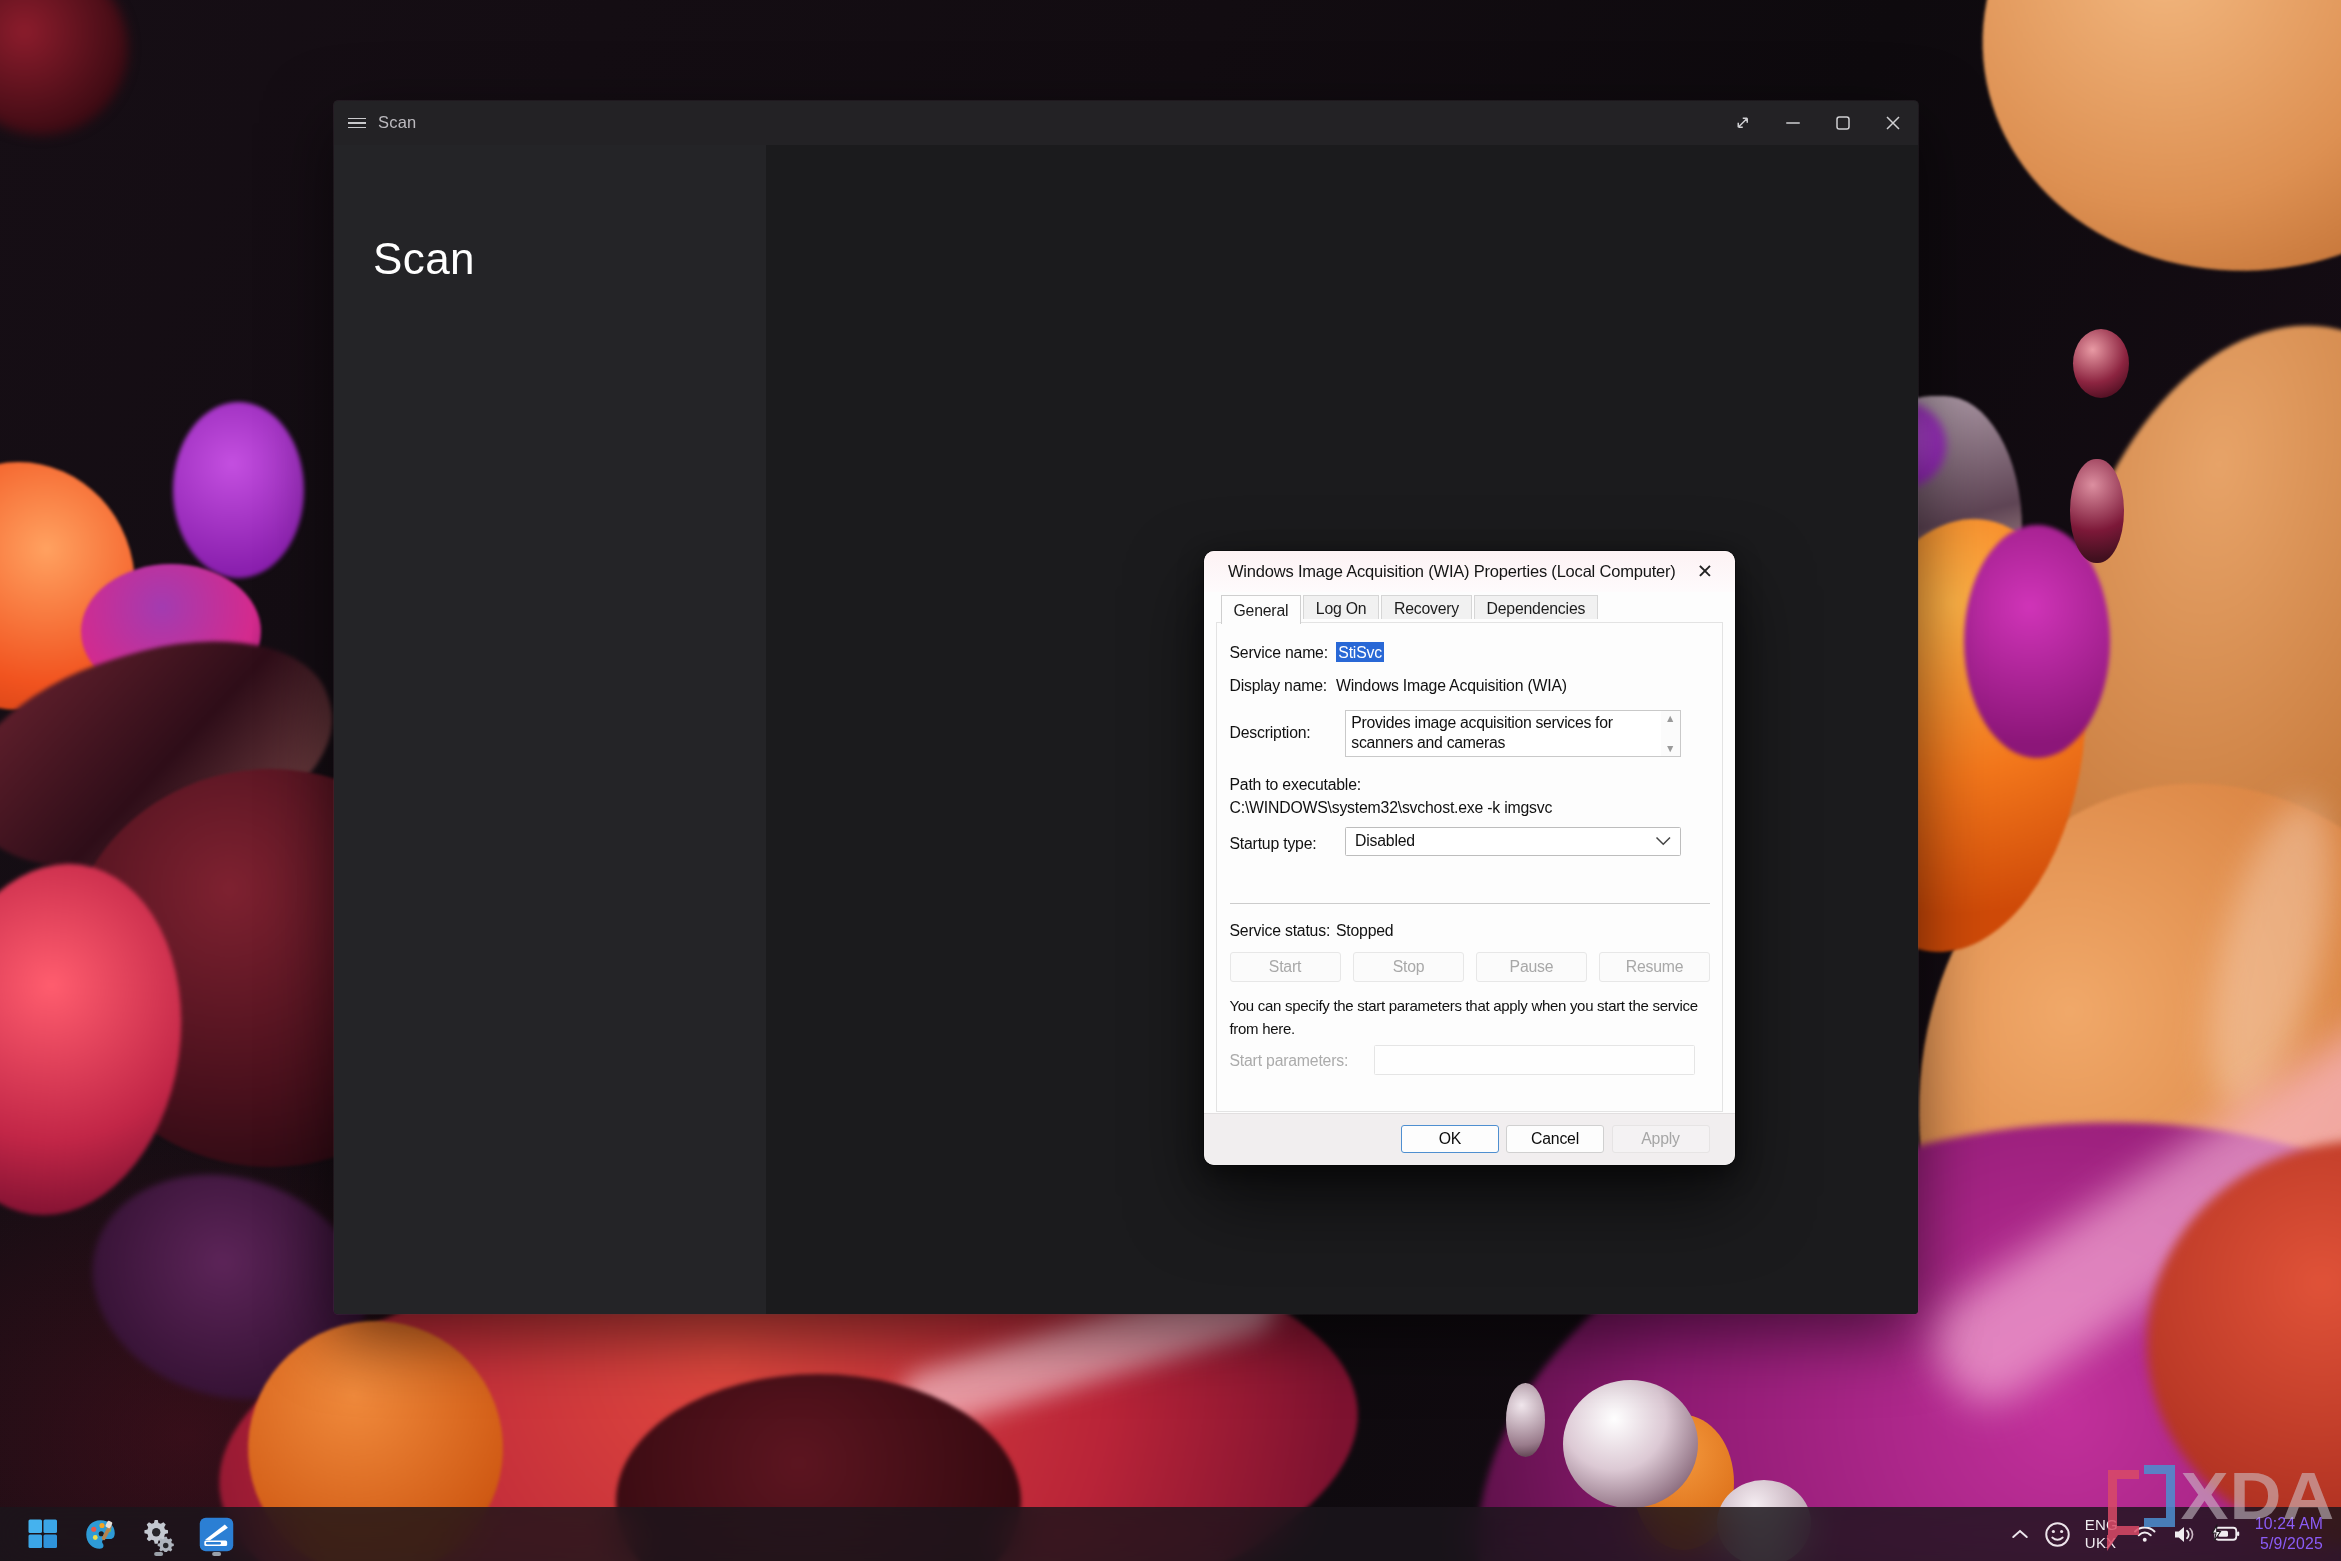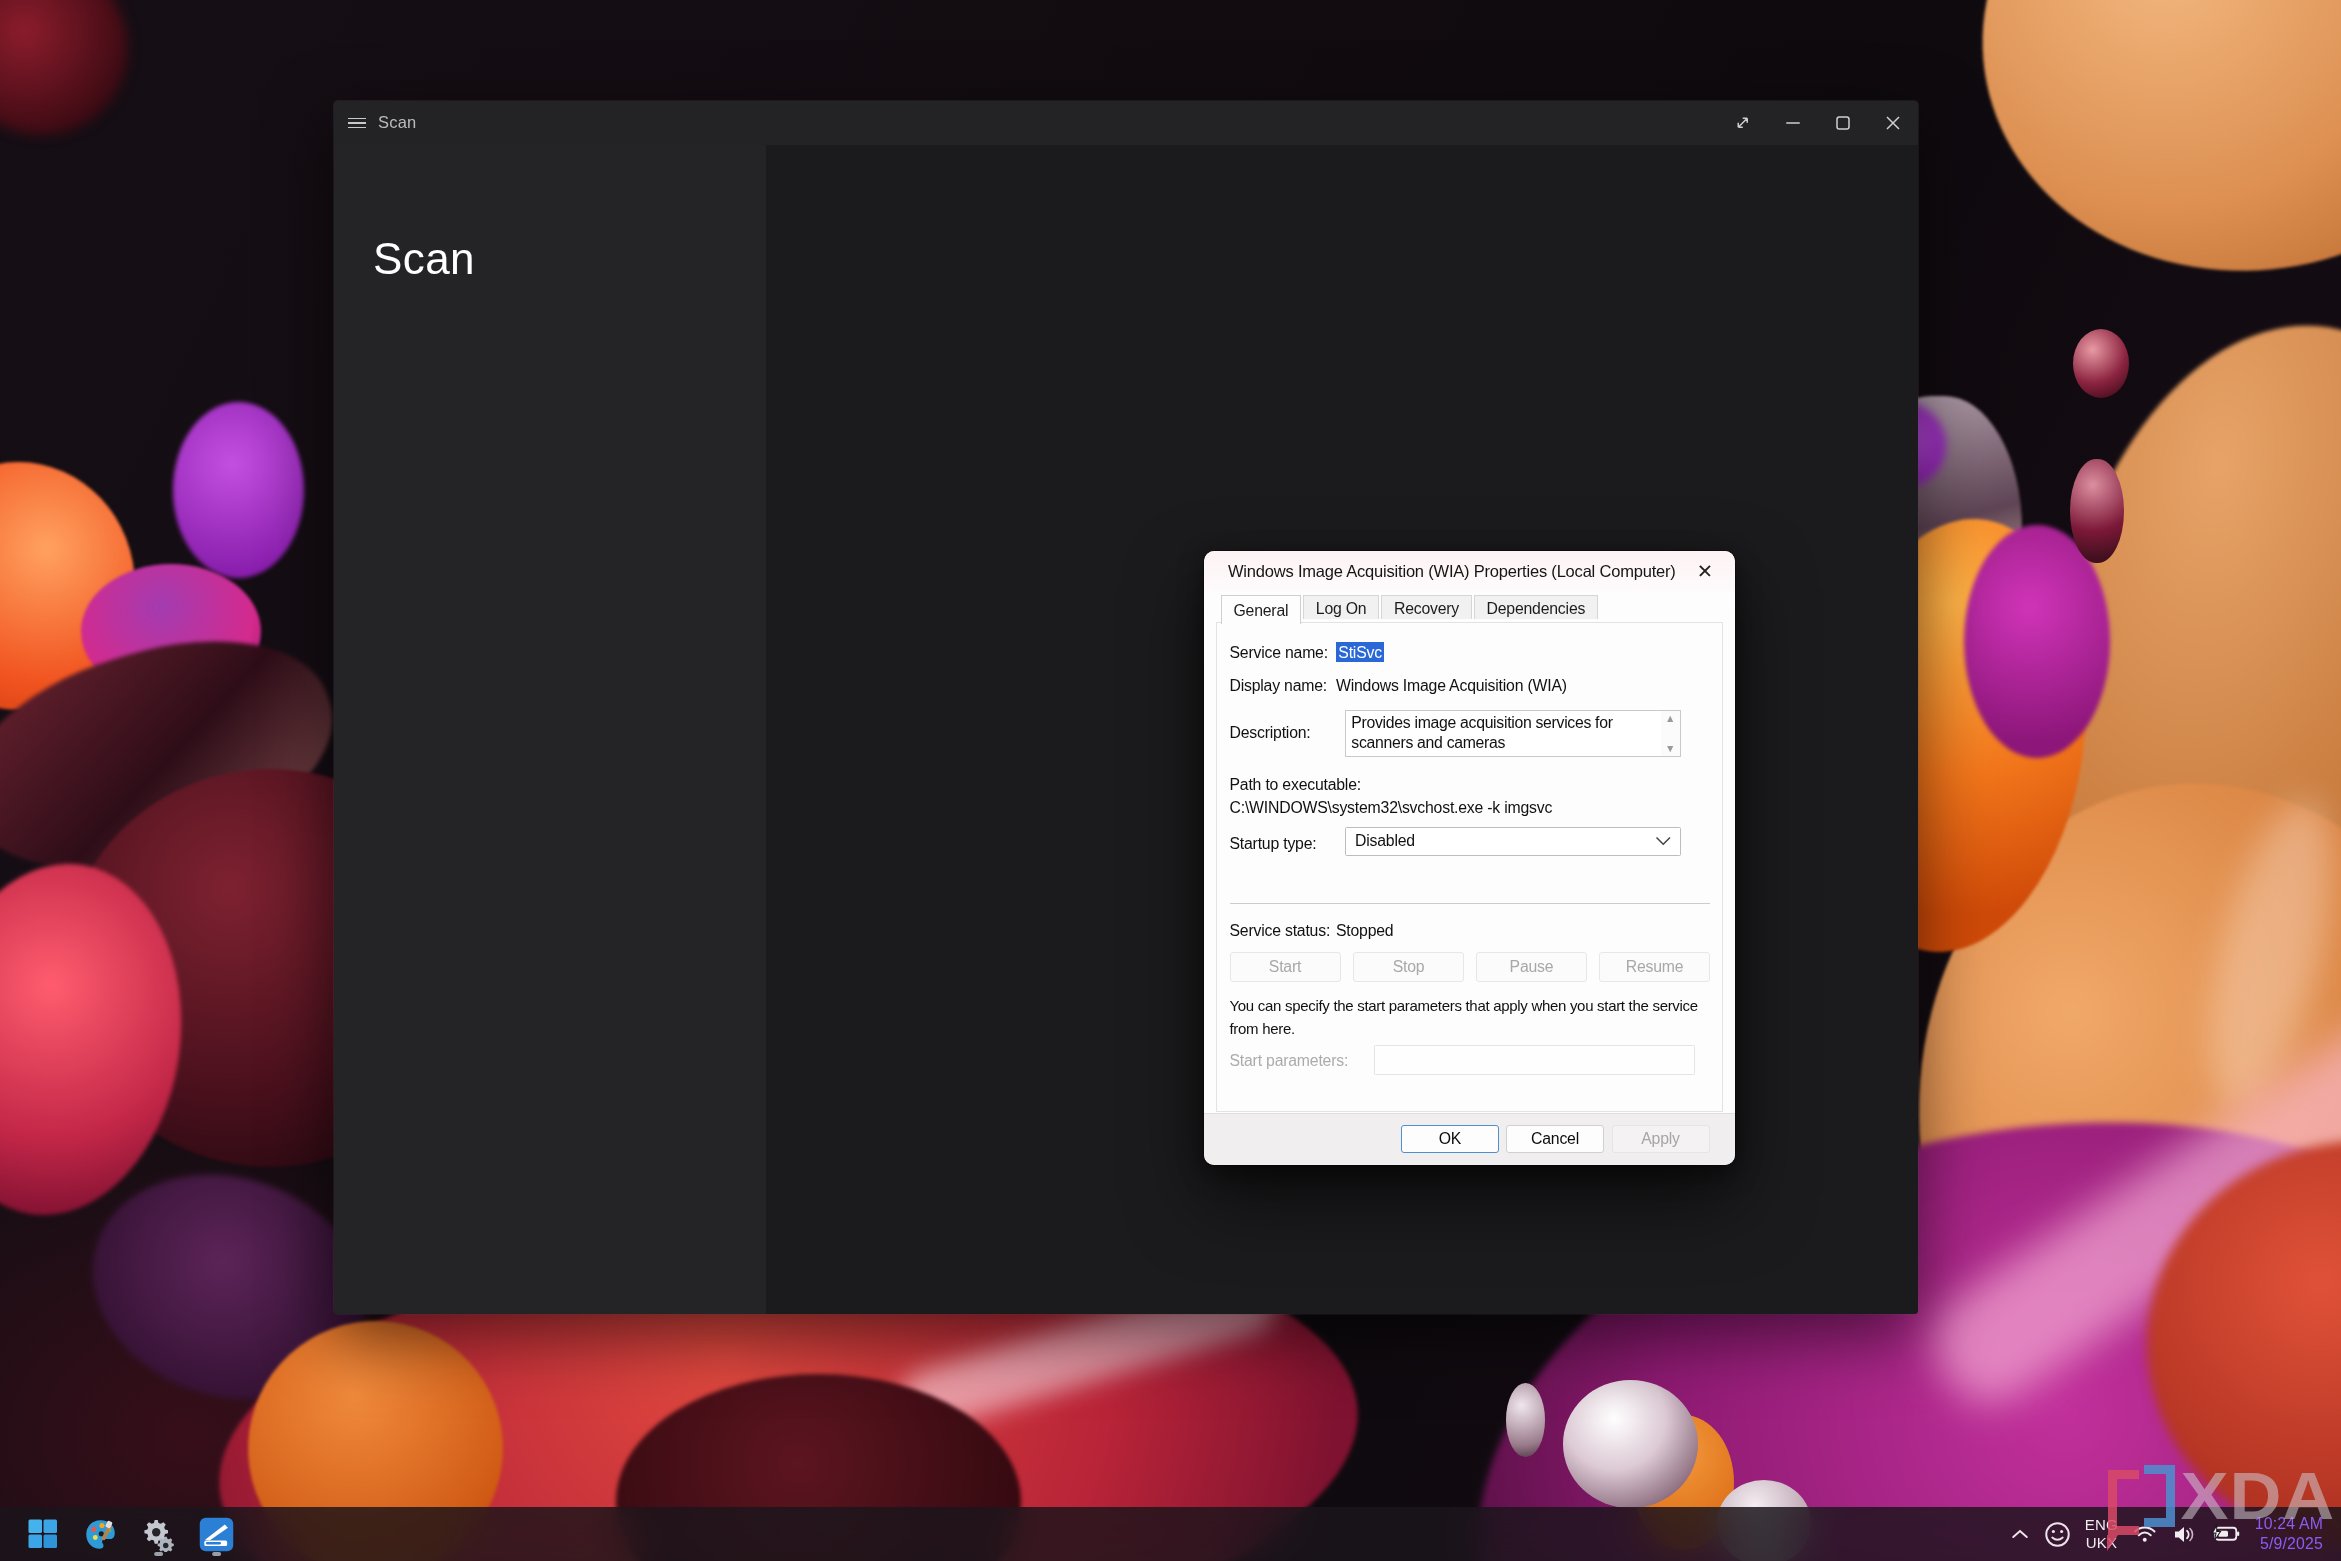--- a/index.html
+++ b/index.html
@@ -77,21 +77,21 @@
   
   #taskbar { position:absolute; left:0; right:0; bottom:0; height:54px;
      background:rgba(26,22,27,.84); backdrop-filter:blur(19.5px) saturate(1.3); z-index:30; }
   #task-left { position:absolute; left:25px; top:0; height:54px; display:flex; align-items:center; gap:23px; }
   .taskicon { width:35px; height:47px; display:flex; align-items:center; justify-content:center;
      position:relative; }
   .rundot { position:absolute; bottom:1.5px; left:50%; transform:translateX(-50%); width:9.8px; height:3.8px;
      border-radius:2.3px; background:#9aa0a8; }
   #tray { position:absolute; right:18px; top:0; height:54px; display:flex; align-items:center; gap:14.3px; }
   .trayico { display:flex; align-items:center; justify-content:center; color:#ece7ec; }
-  #lang { font-size:15px; line-height:18px; color:#f0ecf0; text-align:center; letter-spacing:0.2px; }
+  #lang { font-size:15px; line-height:18px; color:#f0ecf0; text-align:left; letter-spacing:0.2px; }
   #clock { font-size:15.8px; line-height:20px; color:#8b5cf6; text-align:right; letter-spacing:0.2px; }
   #smiley-ico { width:27px; height:27px; }
   
   #watermark { position:absolute; right:6px; bottom:21px; z-index:40; pointer-events:none;
      display:flex; align-items:flex-start; }
   #wm-brackets { position:relative; width:79px; height:75px; }
   #wm-bracket-pink { position:absolute; left:6px; top:4.5px; width:31.5px; height:65px;
      border:9.8px solid rgba(216,74,102,.85); border-right:none; }
   #wm-bracket-pink:after { content:""; position:absolute; left:-9.8px; bottom:-25.5px; width:0; height:0;
      border-left:11.3px solid rgba(216,74,102,.85); border-bottom:16.5px solid transparent; }

